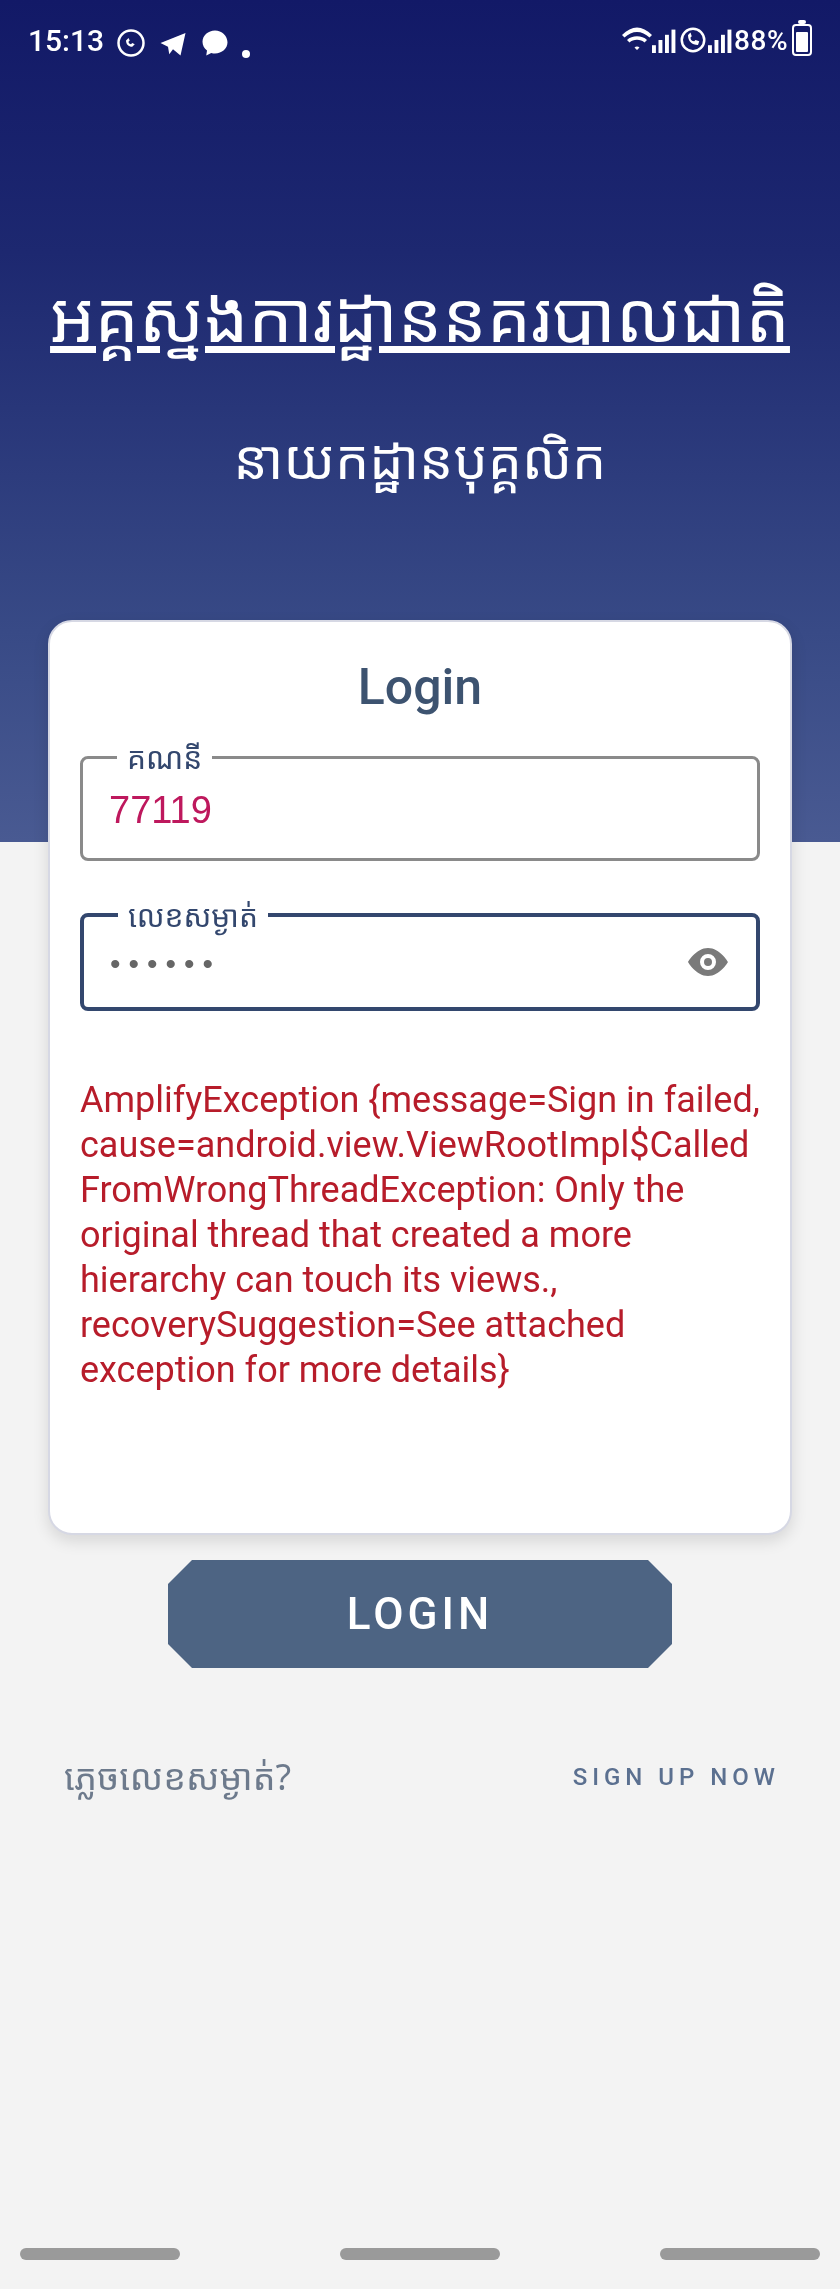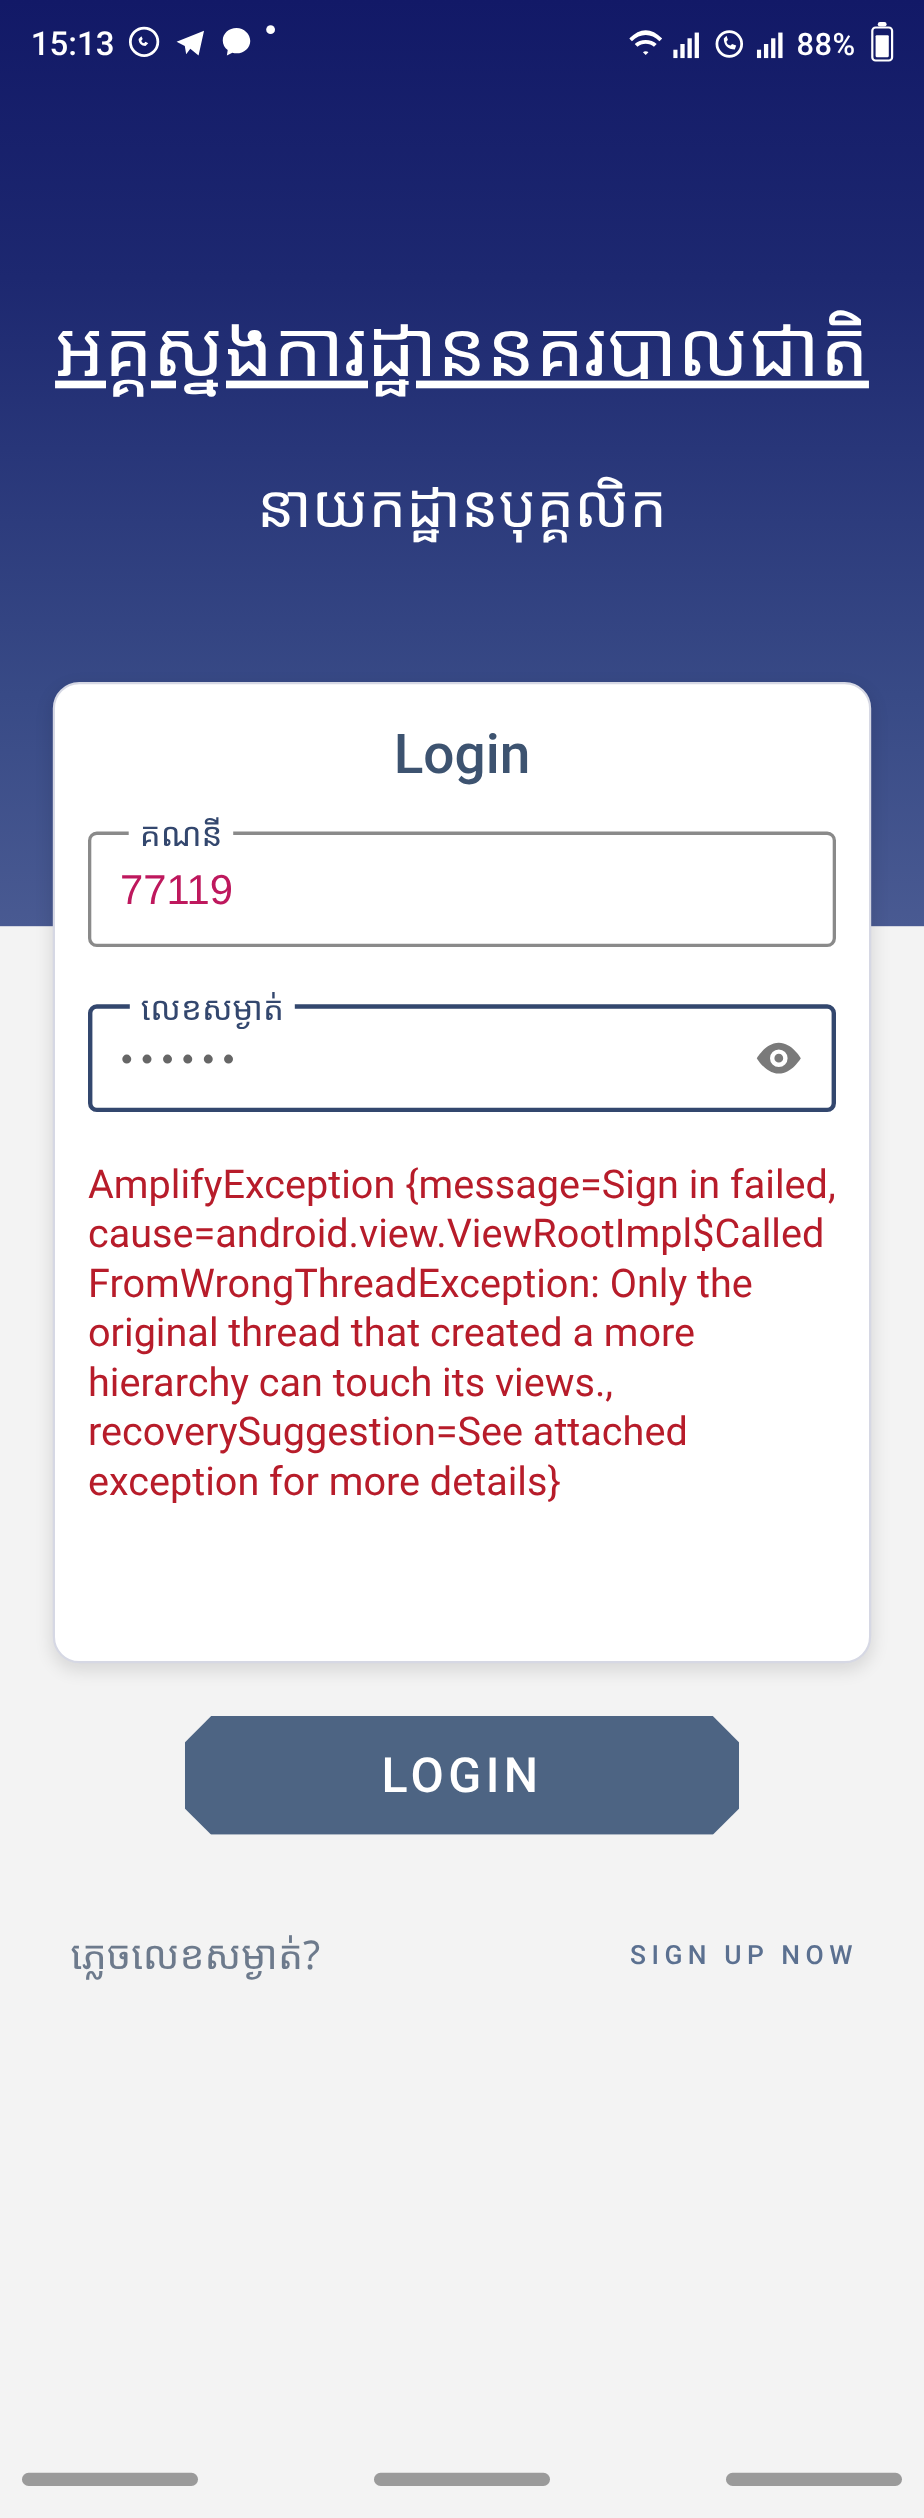--- a/index.html
+++ b/index.html
@@ -27,22 +27,22 @@
     top: 0; left: 0; right: 0;
     height: 80px;
     display: flex;
     justify-content: space-between;
     align-items: center;
     padding: 0 28px;
     color: #fff;
     font-size: 30px;
     font-weight: 500;
   }
-  .status-left { display: flex; align-items: flex-start; gap: 12px; }
-  .status-right { display: flex; align-items: center; gap: 10px; }
+  .status-left { display: flex; align-items: flex-end; gap: 12px; }
+  .status-right { display: flex; align-items: center; }
   .status-icon { display:inline-flex; align-items:center; }
   .dot { width:8px; height:8px; border-radius:50%; background:#fff; display:inline-block; }
   .battery-text { font-size:28px; letter-spacing:0.5px; }
   .battery-icon {
     width: 20px; height: 32px; border:2px solid #fff; border-radius:4px; position:relative; margin-left:4px;
   }
   .battery-icon::before {
     content:""; position:absolute; top:-6px; left:4px; right:4px; height:4px; background:#fff; border-radius:2px;
   }
   .battery-icon::after {
@@ -254,21 +254,21 @@
   <div class="card">
     <div class="card-title">Login</div>
 
     <div class="field">
       <div class="field-outline">
         <span class="field-label">គណនី</span>
         <input class="field-input" type="text" value="77119" style="">
       </div>
     </div>
 
-    <div class="field" style="margin-bottom:44px;">
+    <div class="field" style="margin-bottom:67px;">
       <div class="field-outline focused" style="padding-right:90px;">
         <span class="field-label">លេខសម្ងាត់</span>
         <input class="field-input pw-input" type="text" value="••••••" style="">
         <span class="eye-btn">
           <svg width="48" height="48" viewBox="0 0 24 24" fill="#7a7a7a">
               <path d="M12 5C6 5 2 12 2 12s4 7 10 7 10-7 10-7-4-7-10-7zm0 11a4 4 0 110-8 4 4 0 010 8zm0-2a2 2 0 100-4 2 2 0 000 4z"></path>
             </svg>
         </span>
       </div>
     </div>

